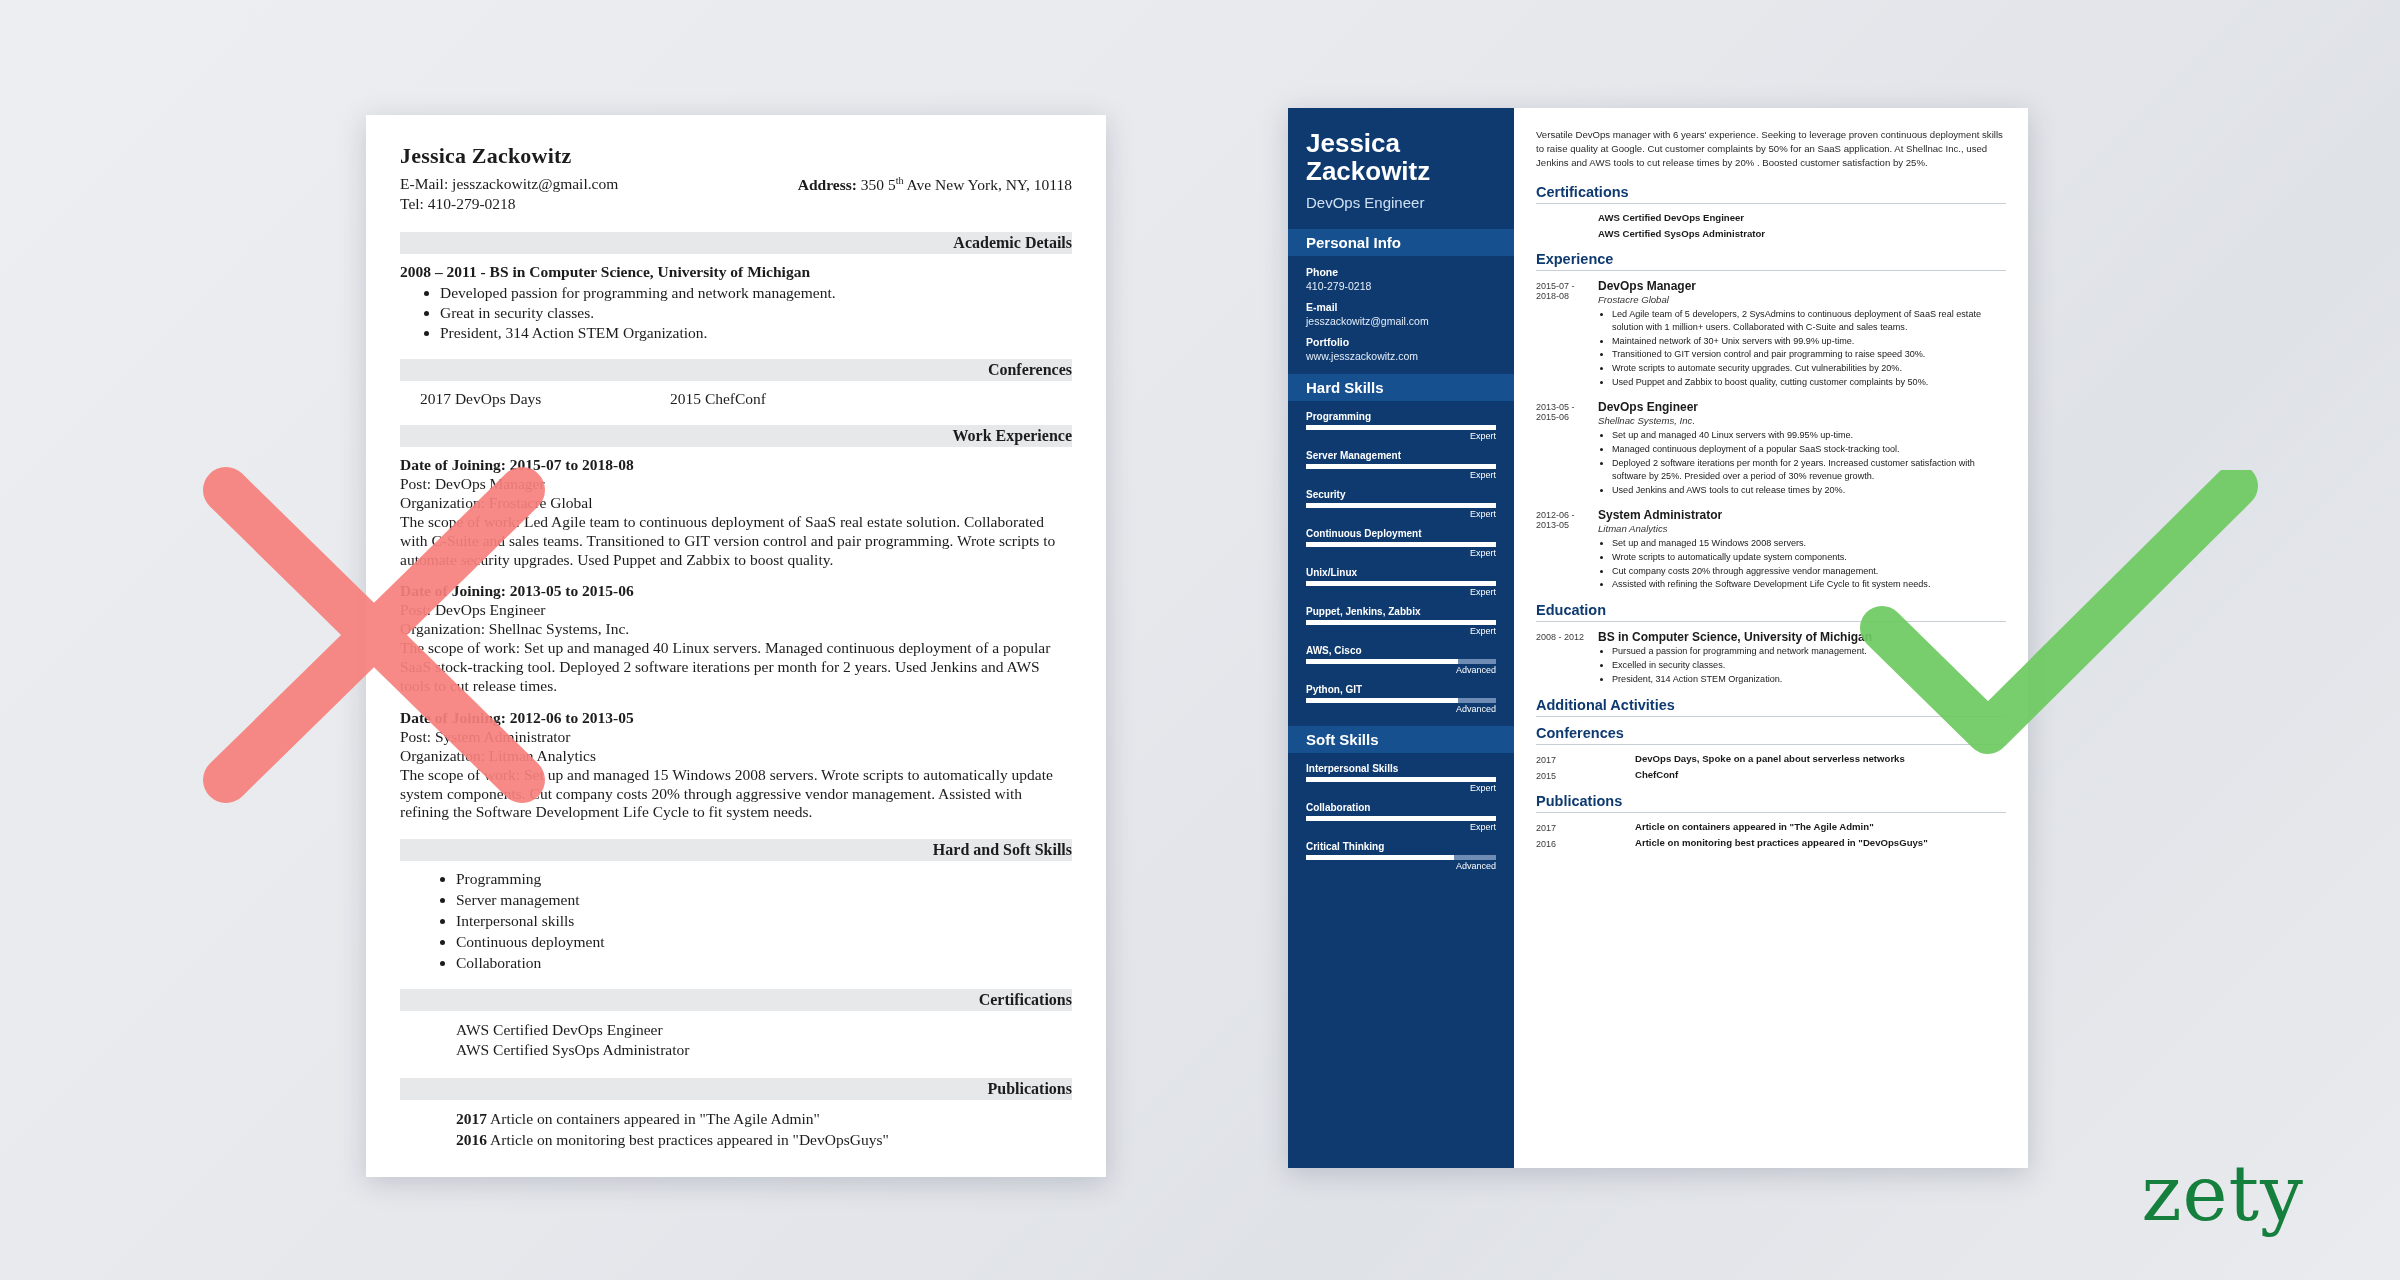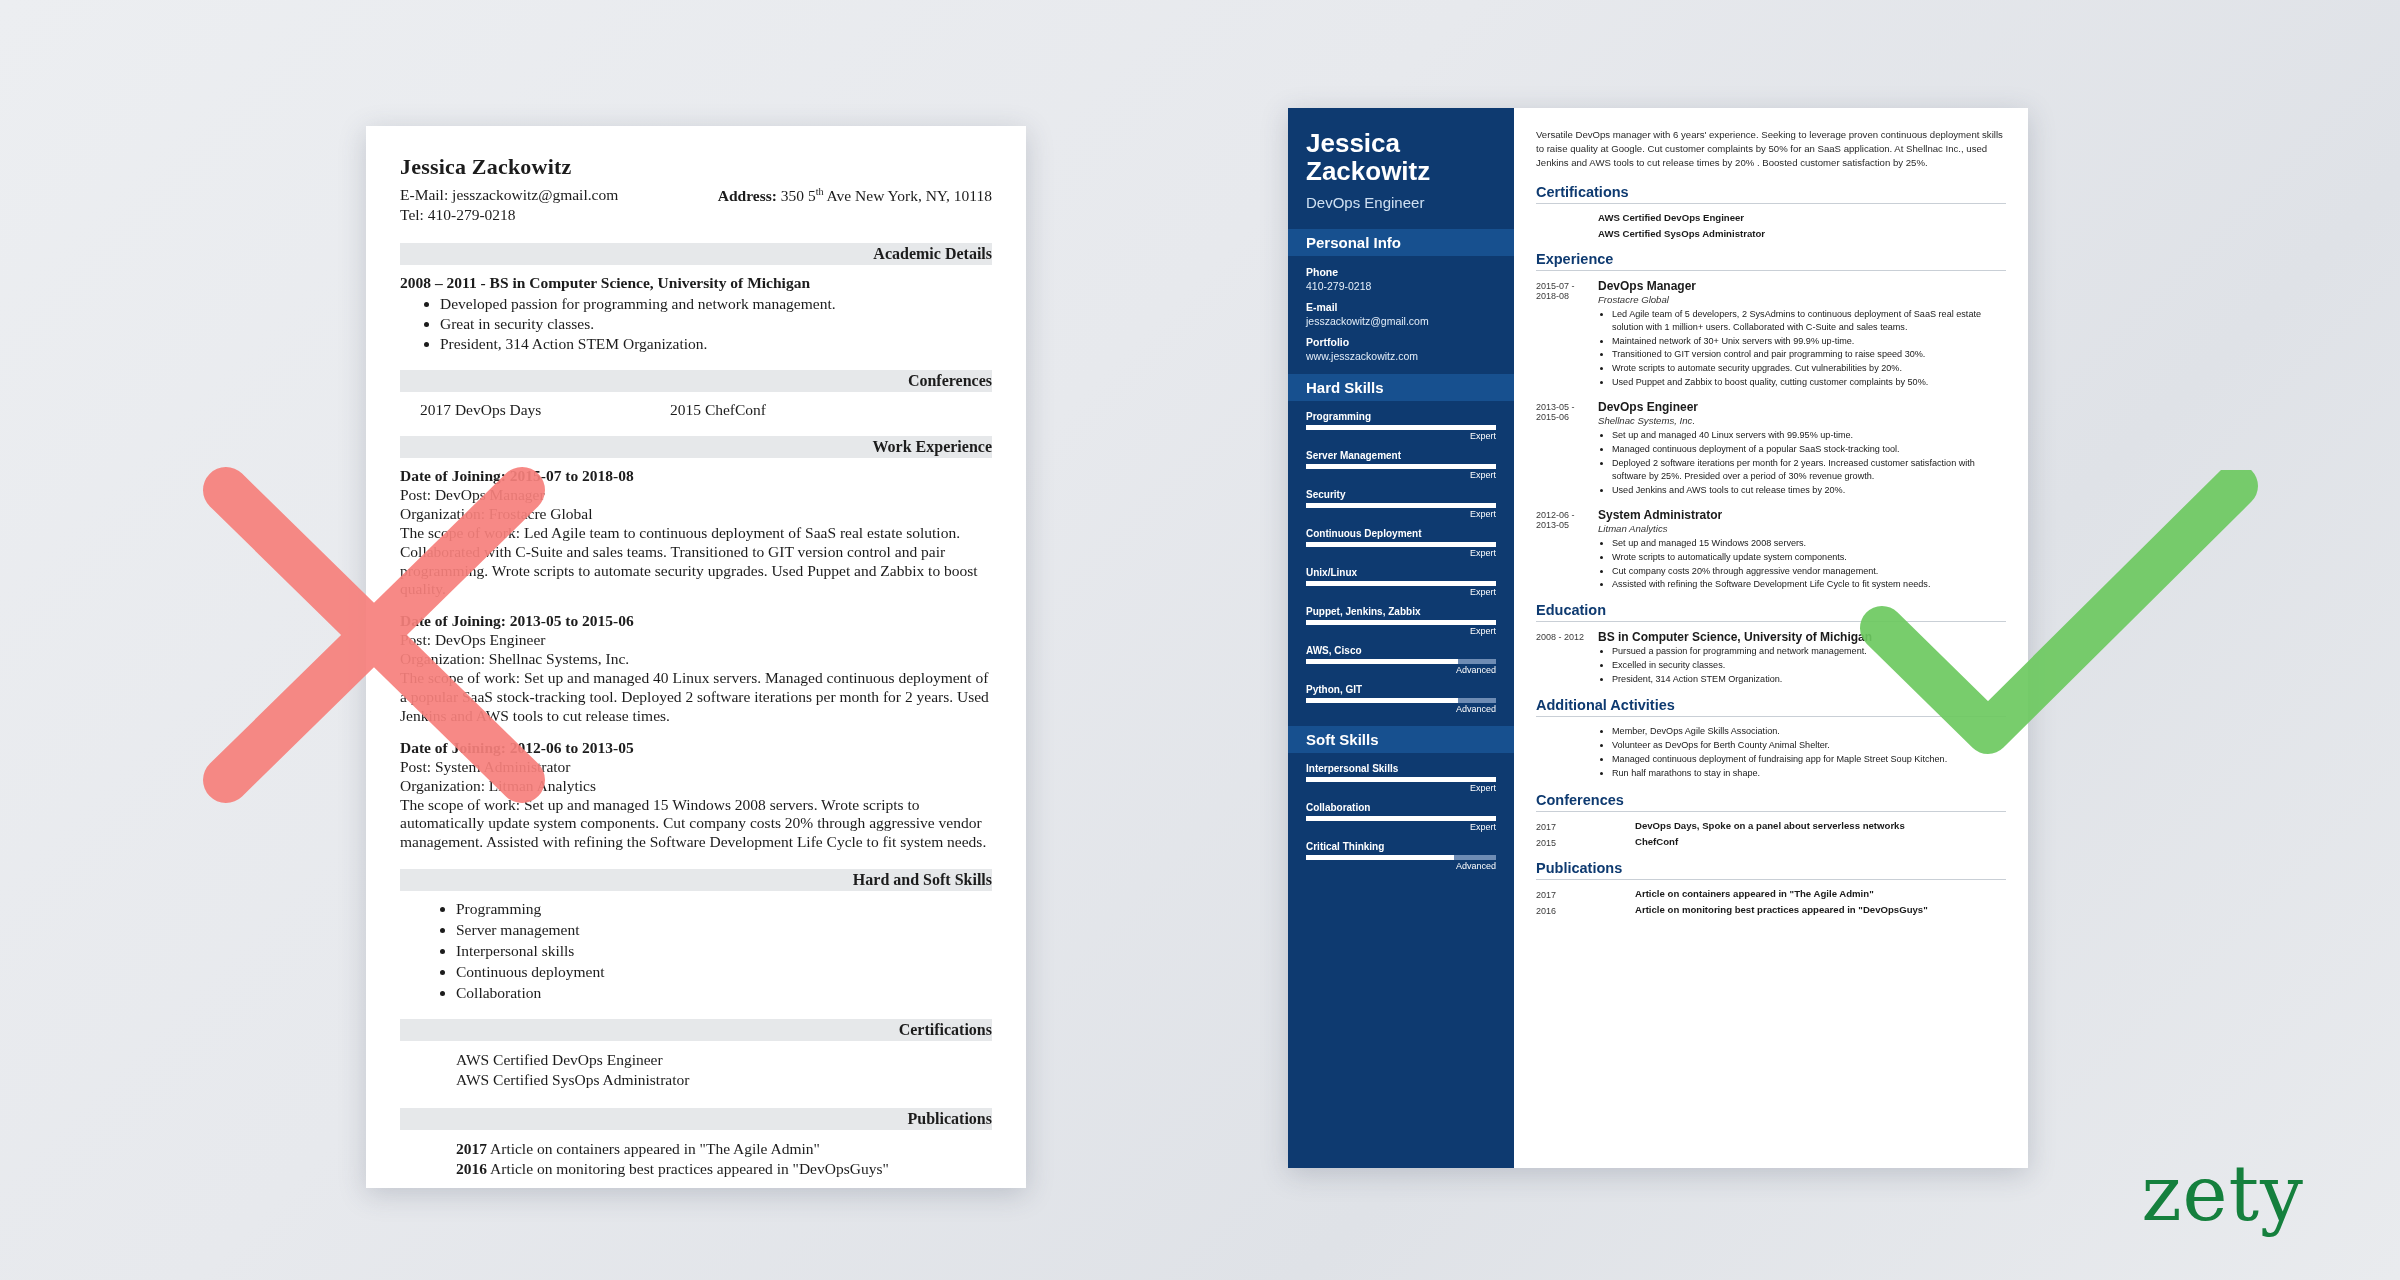--- a/index.html
+++ b/index.html
@@ -5,21 +5,21 @@
   html,body{margin:0;padding:0;}
   body{
     width:2400px;height:1280px;
     background:linear-gradient(135deg,#eceef1 0%,#e7e9ed 40%,#dfe2e7 70%,#e9ebee 100%);
     font-family:"Liberation Sans", sans-serif;
     overflow:hidden;
     position:relative;
   }
   
   #bad-resume{
-    position:absolute; left:366px; top:126px; width:660px; height:1062px;
+    position:absolute; left:366px; top:115px; width:740px; height:1062px;
     background:#ffffff;
     box-shadow:0 6px 26px rgba(60,70,90,.22);
     font-family:"Liberation Serif", serif;
     color:#1c1c1c;
     padding:28px 34px;
     box-sizing:border-box;
   }
   #bad-resume .name{font-size:22px;font-weight:bold;margin:0 0 6px 0;letter-spacing:.2px;}
   #bad-resume .contact-row{font-size:15.5px;display:flex;justify-content:space-between;align-items:flex-start;}
   #bad-resume .contact-left div{margin-bottom:2px;}
@@ -325,26 +325,20 @@
         <ul>
           <li>Pursued a passion for programming and network management.</li>
           <li>Excelled in security classes.</li>
           <li>President, 314 Action STEM Organization.</li>
         </ul>
       </div>
     </div>
 
     <h2>Additional Activities</h2>
     <div class="rule"></div>
-    <ul class="plainlist" style="margin-left:62px;margin-bottom:12px">
-      <li>Member, DevOps Agile Skills Association.</li>
-      <li>Volunteer as DevOps for Berth County Animal Shelter.</li>
-      <li>Managed continuous deployment of fundraising app for Maple Street Soup Kitchen.</li>
-      <li>Run half marathons to stay in shape.</li>
-    </ul>
 
     <h2>Conferences</h2>
     <div class="rule"></div>
     <div class="smallrow">
       <div class="dates">2017</div>
       <div class="txt">DevOps Days, Spoke on a panel about serverless networks</div>
     </div>
     <div class="smallrow" style="margin-bottom:12px">
       <div class="dates">2015</div>
       <div class="txt">ChefConf</div>

